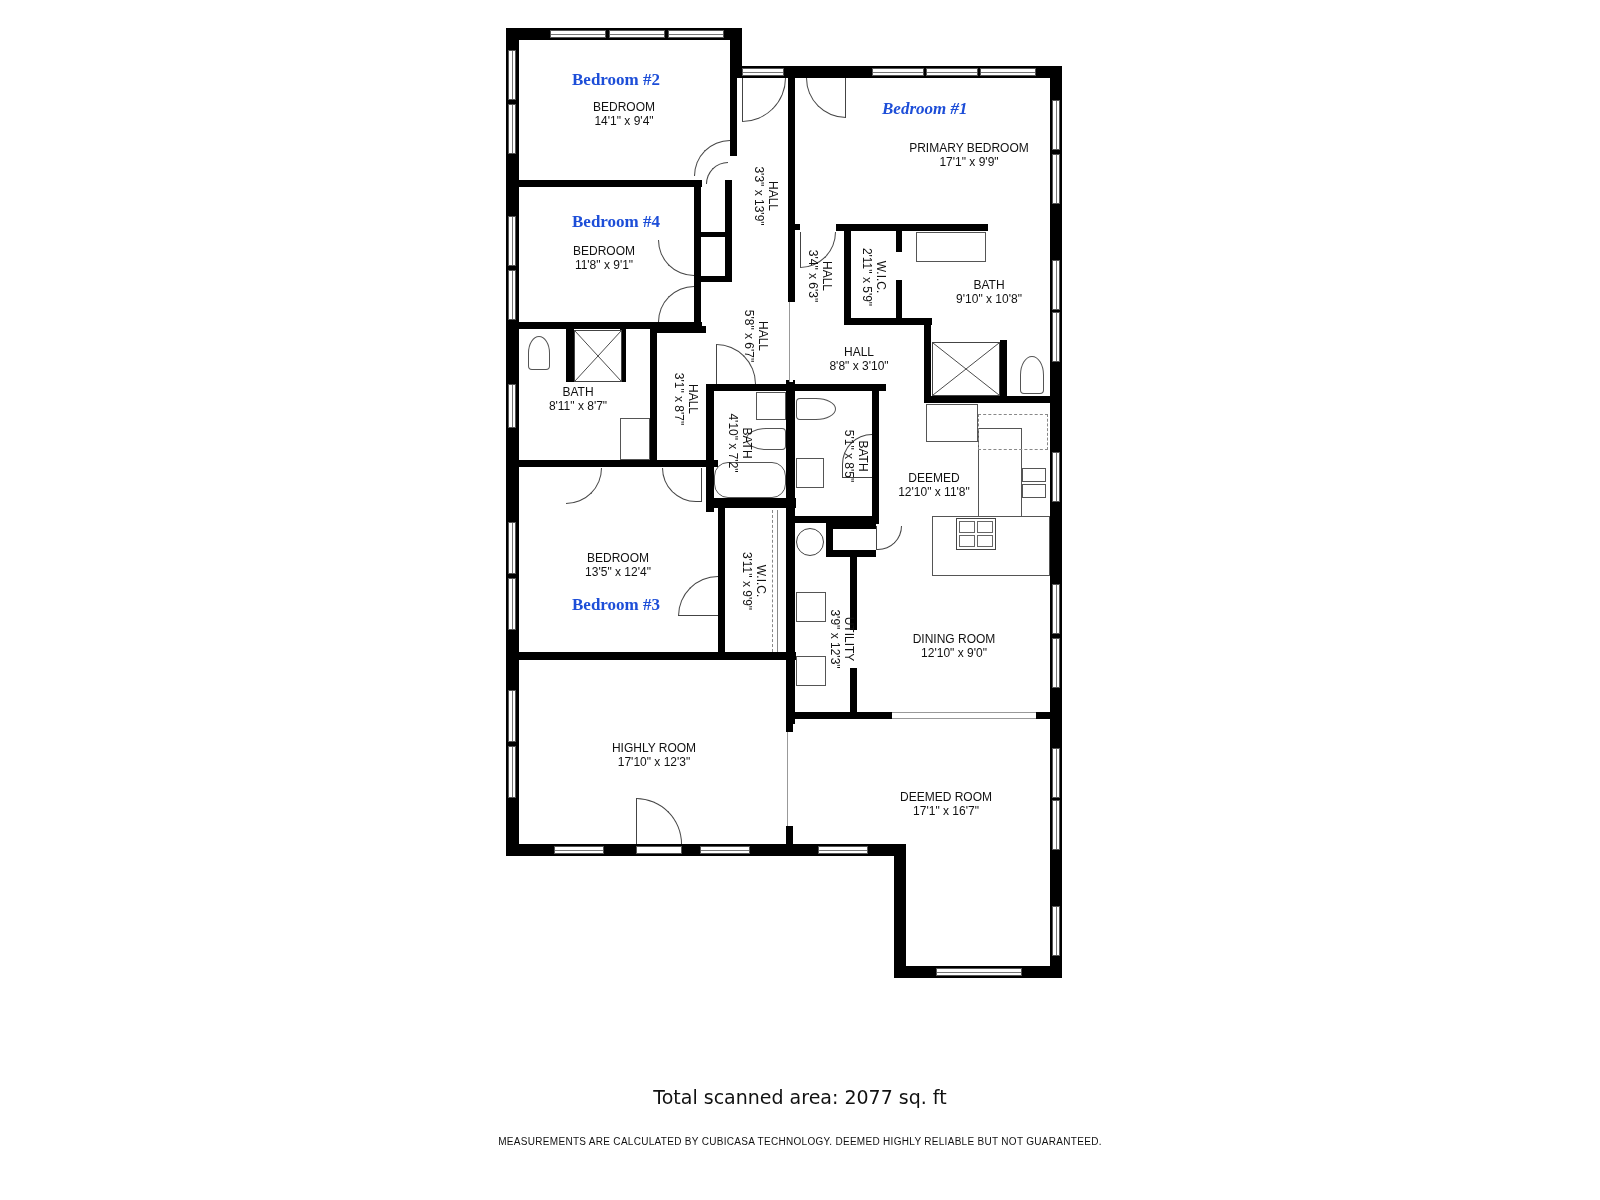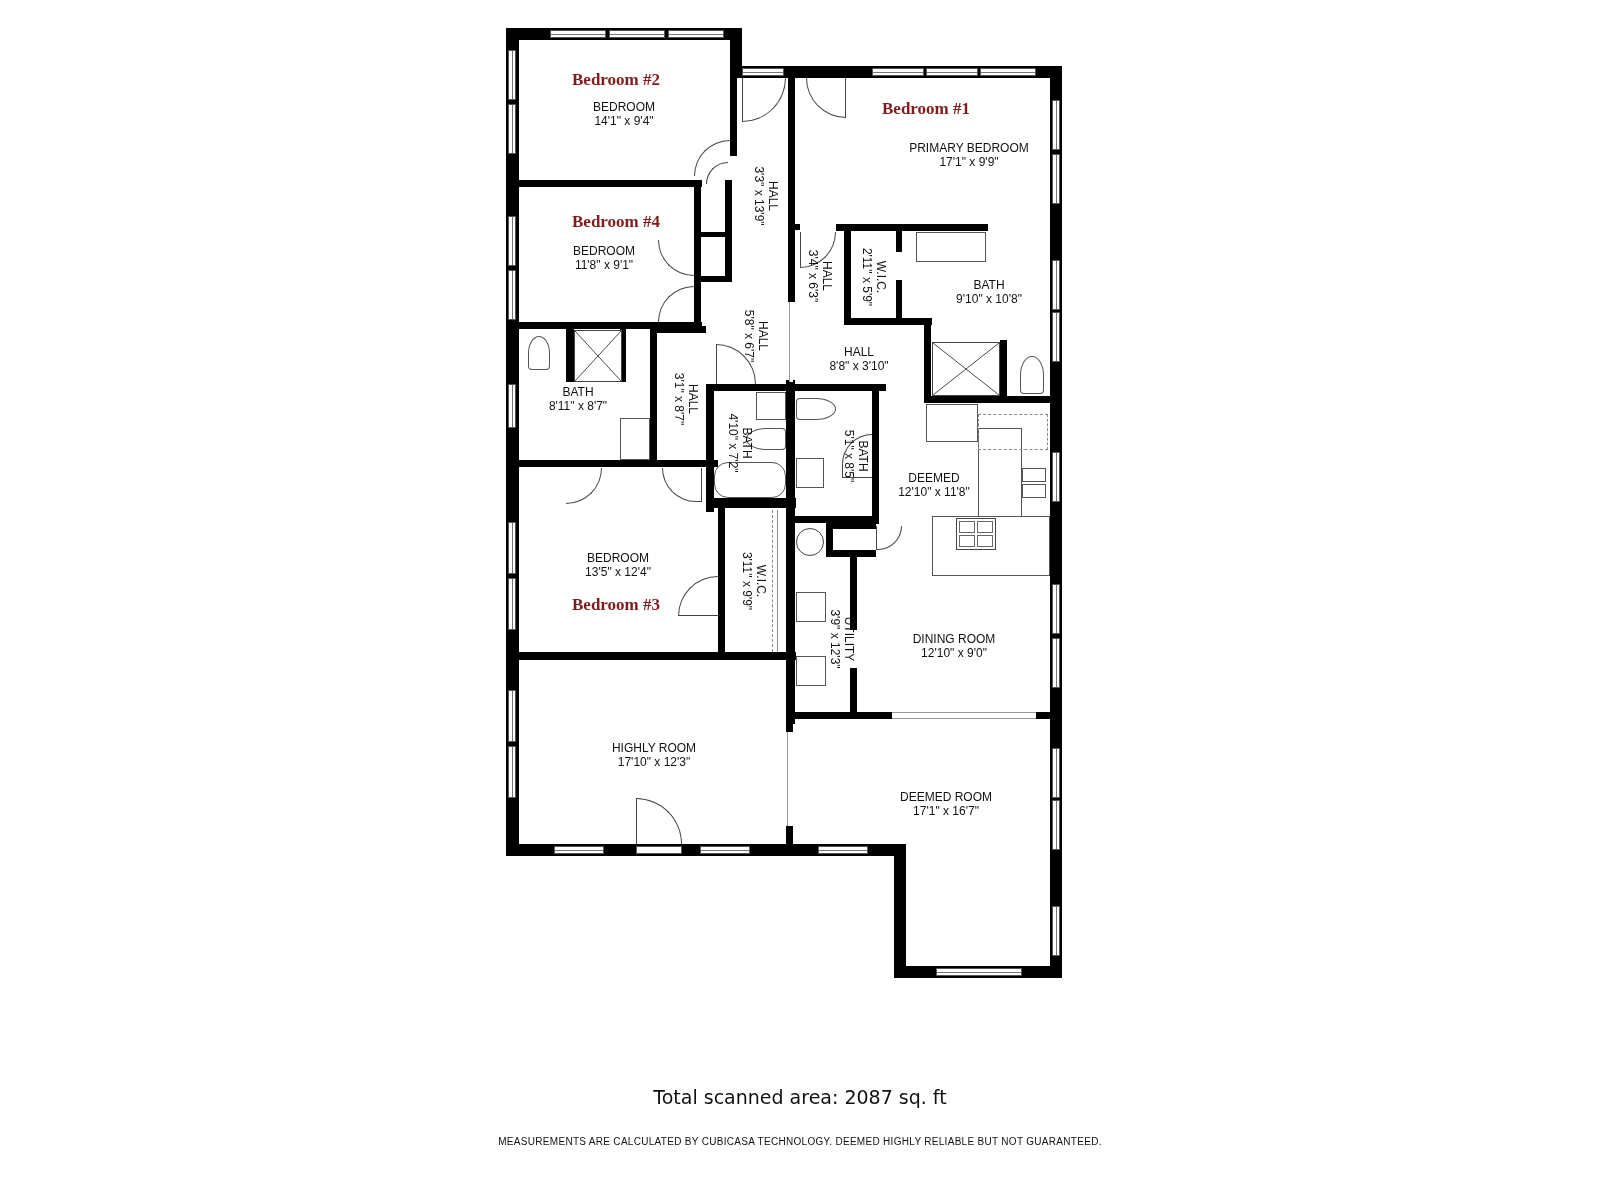--- a/index.html
+++ b/index.html
@@ -12,21 +12,21 @@
   .opening{position:absolute;background:#fff;}
   .door{position:absolute;border:1px solid #444;box-sizing:border-box;}
   .fixture{position:absolute;border:1px solid #555;box-sizing:border-box;background:#fff;}
   .shower{position:absolute;border:1px solid #444;box-sizing:border-box;background:#fff;overflow:hidden;}
   .shower svg{position:absolute;left:0;top:0;width:100%;height:100%;}
   .toilet{position:absolute;border:1px solid #555;border-radius:50% 50% 4px 4px;box-sizing:border-box;background:#fff;}
   .tub{position:absolute;border:1px solid #555;border-radius:14px;box-sizing:border-box;background:#fff;}
   .label{position:absolute;text-align:center;font-size:12px;line-height:14px;white-space:nowrap;color:#111;}
   .label .dim{display:block;}
   .vlabel{position:absolute;font-size:12px;line-height:14px;white-space:nowrap;color:#111;transform-origin:left top;transform:rotate(90deg);text-align:center;}
-  .title-serif{position:absolute;font-family:"Liberation Serif",serif;font-weight:bold;font-size:17px;color:#7f1d1d;white-space:nowrap;}
+  .title-serif{position:absolute;font-family:"Liberation Serif",serif;font-weight:bold;font-size:17px;color:#1d4ed8;white-space:nowrap;}
   #total{position:absolute;left:0;width:1600px;top:1086px;text-align:center;font-family:"DejaVu Sans",sans-serif;font-size:19px;color:#111;}
   #disclaimer{position:absolute;left:0;width:1600px;top:1136px;text-align:center;font-family:"Liberation Sans",sans-serif;font-size:10px;letter-spacing:0.3px;color:#111;}
   .stove{position:absolute;border:1px solid #444;box-sizing:border-box;background:#fff;display:grid;grid-template-columns:1fr 1fr;grid-template-rows:1fr 1fr;gap:2px;padding:2px;}
   .stove span{border:1px solid #666;}
   .heater{position:absolute;border:1px solid #444;border-radius:50%;box-sizing:border-box;background:#fff;}
 </style>
 </head>
 <body>
 
 <div id="plan">
@@ -198,21 +198,21 @@
     <span>BEDROOM</span>
     <span class="dim">14'1" x 9'4"</span>
   </div>
 
   <div class="title-serif" style="left:572px;top:212px;">Bedroom #4</div>
   <div class="label" style="left:554px;top:244px;width:100px;">
     <span>BEDROOM</span>
     <span class="dim">11'8" x 9'1"</span>
   </div>
 
-  <div class="title-serif" style="left:882px;top:99px;">Bedroom #1</div>
+  <div class="title-serif" style="left:882px;top:99px;font-style:italic;">Bedroom #1</div>
   <div class="label" style="left:898px;top:141px;width:142px;">
     <span>PRIMARY BEDROOM</span>
     <span class="dim">17'1" x 9'9"</span>
   </div>
 
   <div class="vlabel" style="left:780px;top:156px;width:80px;">
     <span style="display:block;">HALL</span>
     <span style="display:block;">3'3" x 13'9"</span>
   </div>
 
@@ -292,14 +292,14 @@
     <span class="dim">17'10" x 12'3"</span>
   </div>
 
   <div class="label" style="left:896px;top:790px;width:100px;">
     <span>DEEMED ROOM</span>
     <span class="dim">17'1" x 16'7"</span>
   </div>
 
 </div>
 
-<div id="total">Total scanned area: 2087 sq. ft</div>
+<div id="total">Total scanned area: 2077 sq. ft</div>
 <div id="disclaimer">MEASUREMENTS ARE CALCULATED BY CUBICASA TECHNOLOGY. DEEMED HIGHLY RELIABLE BUT NOT GUARANTEED.</div>
 
 </body></html>

